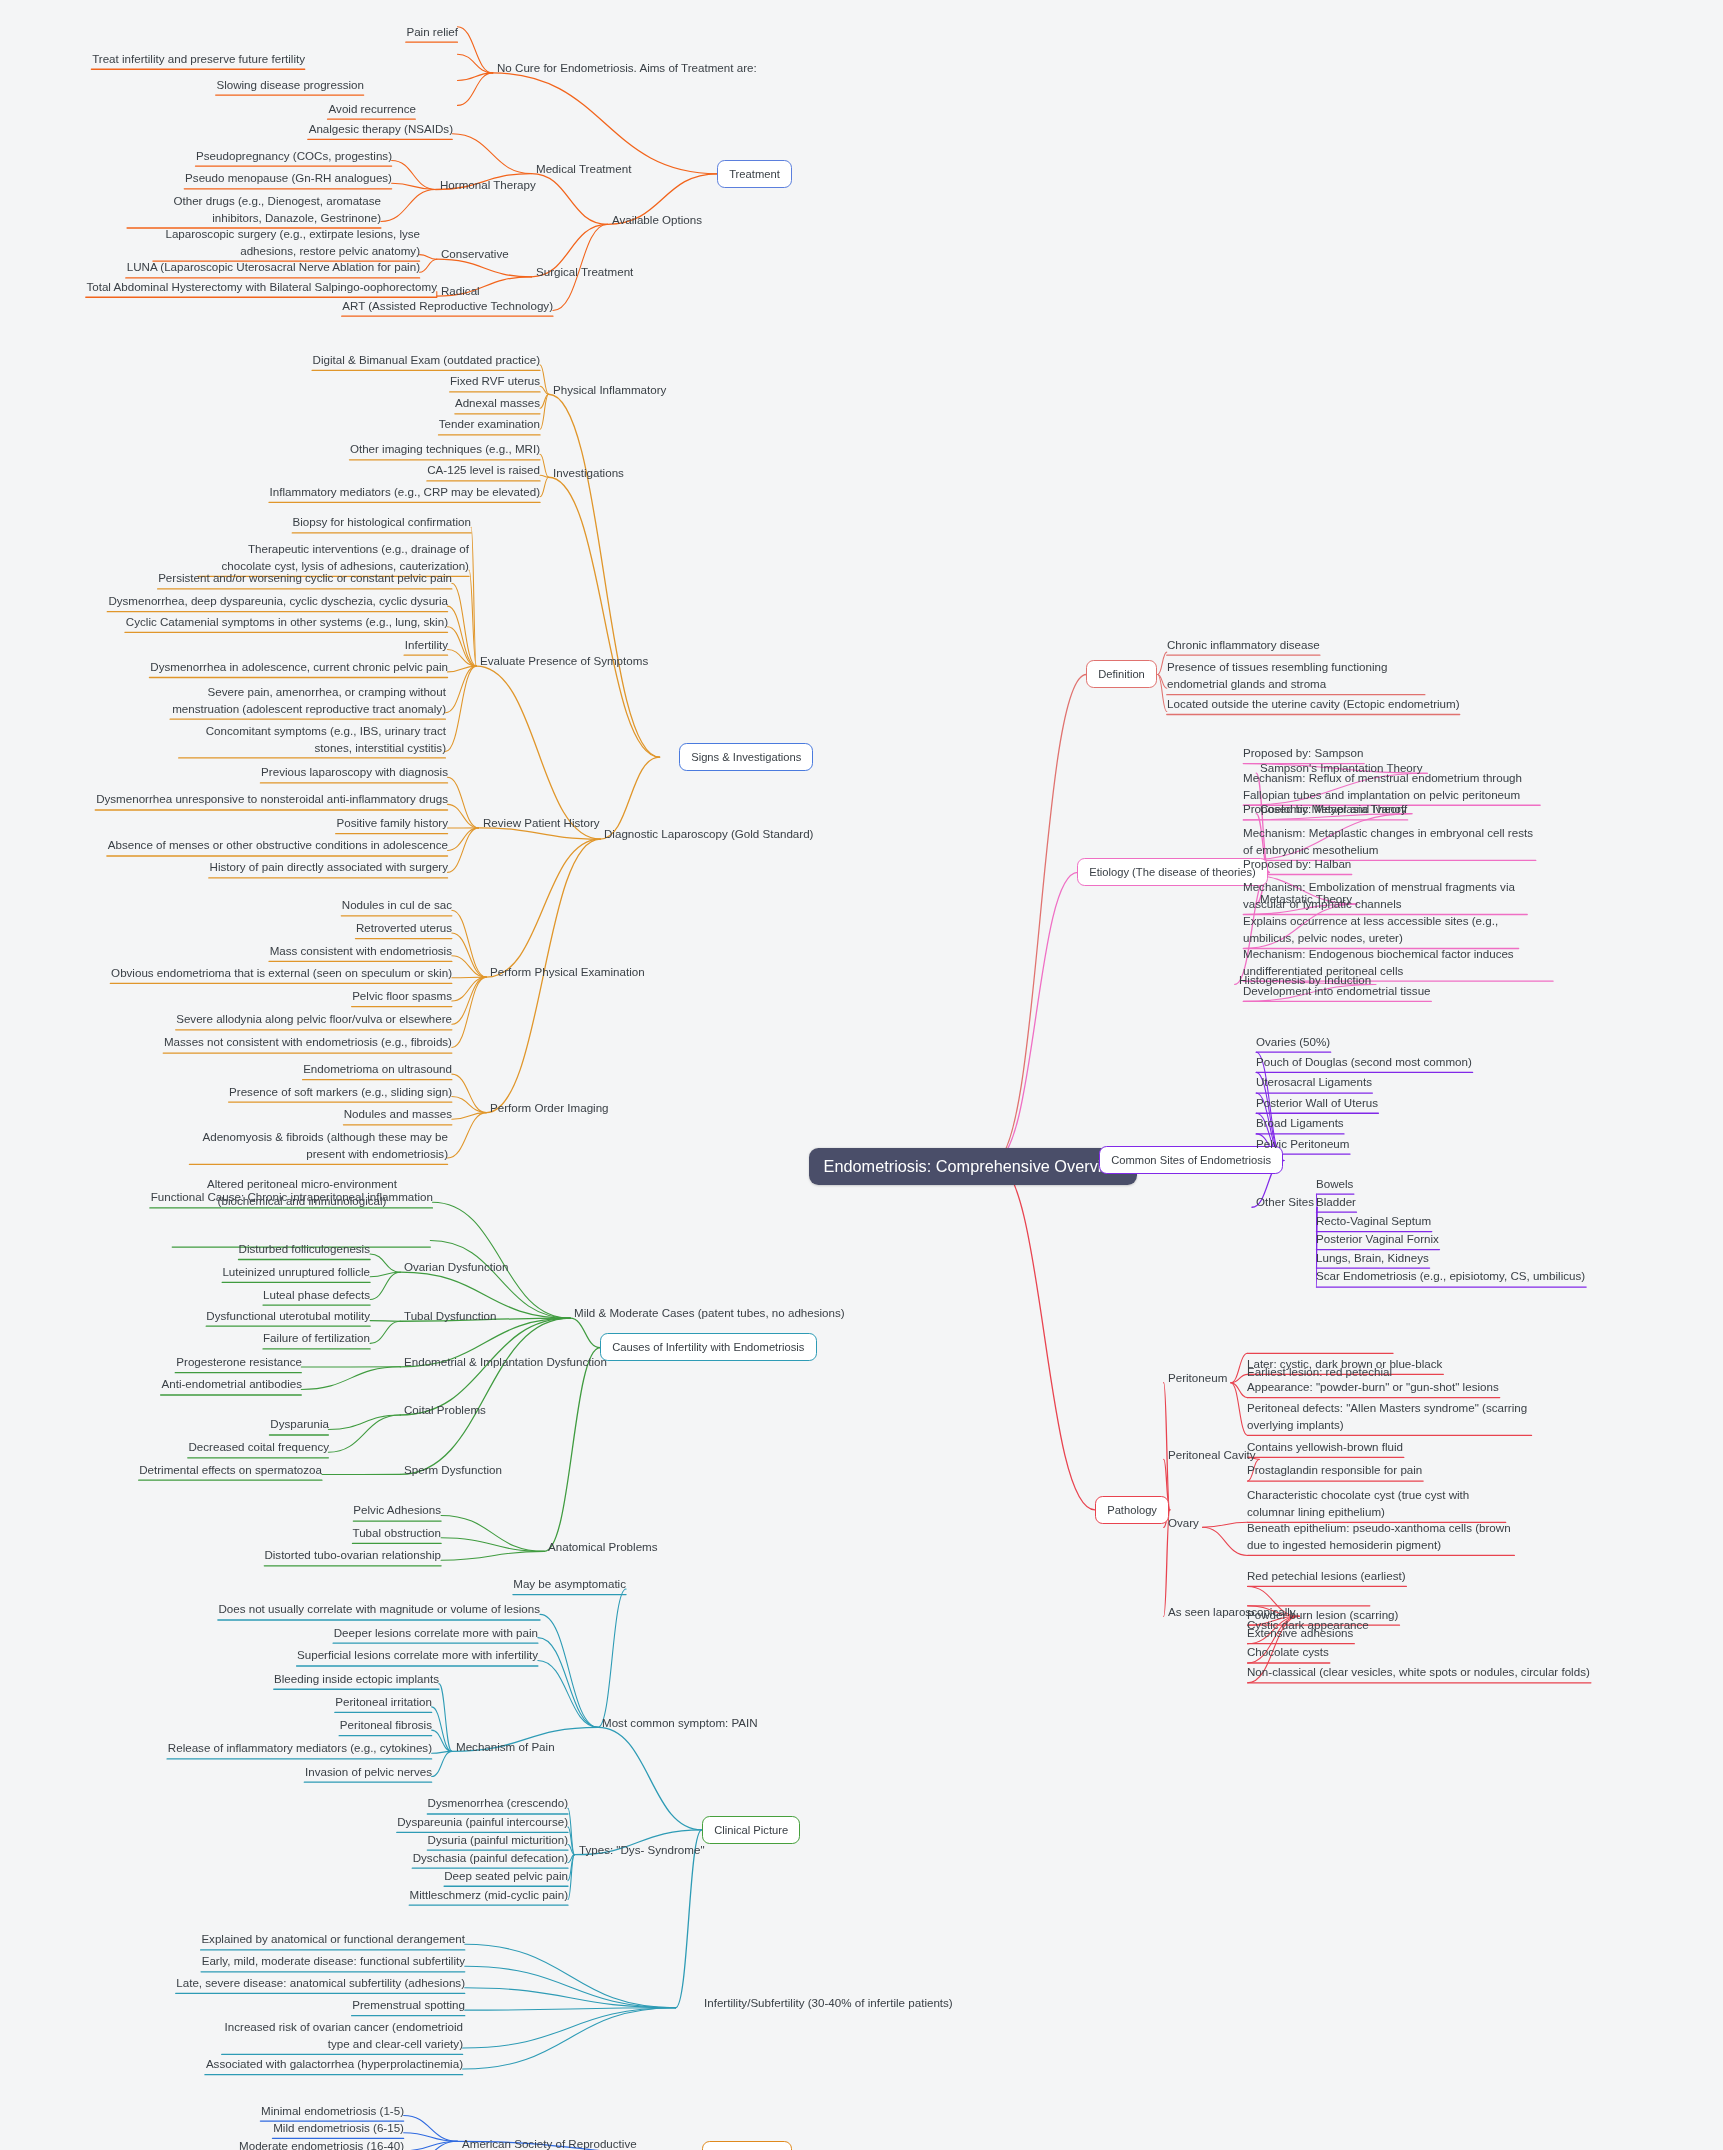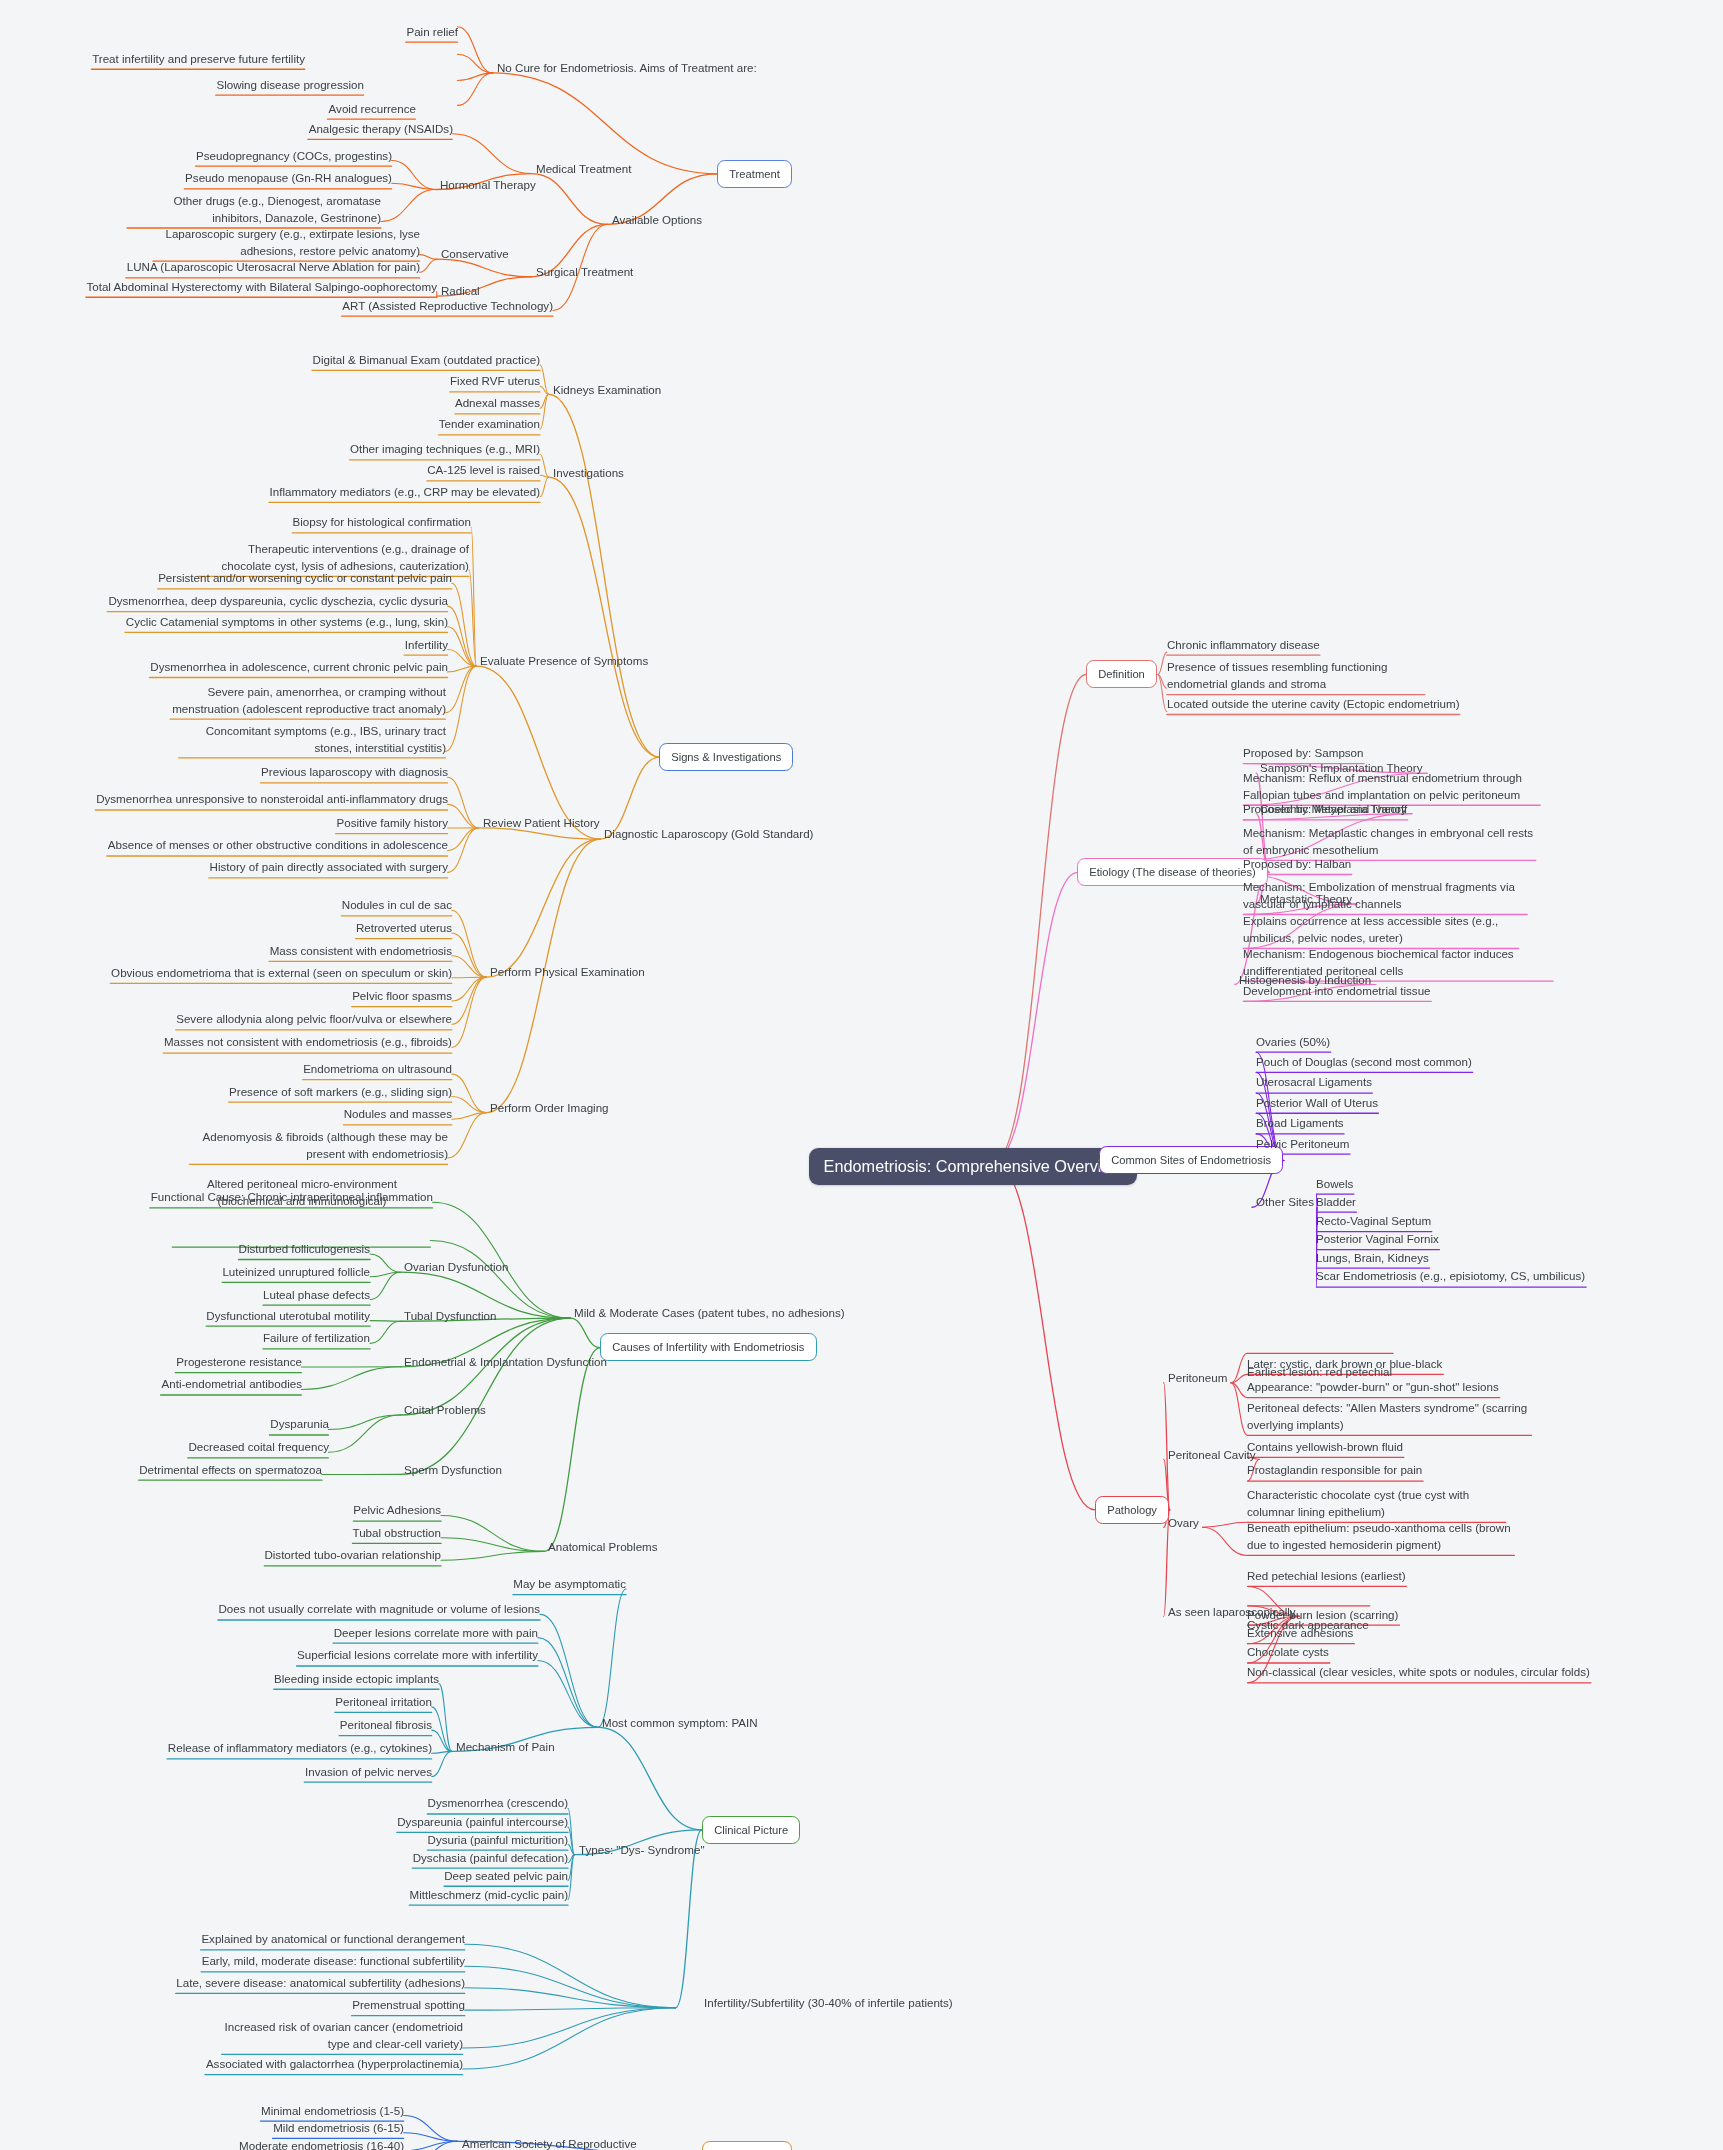--- a/index.html
+++ b/index.html
@@ -10,21 +10,21 @@
   .node.wrap{white-space:normal;}
   .root{
     background:#4a4e69;color:#ffffff;border-radius:9.5px;padding:6.9px 14.6px;
     font-size:16.3px;box-shadow:0 0.9px 2.2px rgba(0,0,0,.18);
   }
   .cap{
     background:#ffffff;border-radius:7.7px;padding:4.7px 11.2px;font-size:11.2px;
     border:1.3px solid #888;
   }
   .c-treat{border-color:#5b7fdd;}
-  .c-signs{border-color:#4a7ade;}
+  .c-signs{border-color:#4a7ade;margin-left:20px;}
   .c-inf{border-color:#2d9bb5;}
   .c-clin{border-color:#46a03c;}
   .c-class{border-color:#e08a1e;}
   .c-def{border-color:#e0726f;}
   .c-etio{border-color:#ef6fc4;}
   .c-sites{border-color:#8129e8;}
   .c-path{border-color:#e8434f;}
 </style>
 </head>
 <body>
@@ -340,21 +340,21 @@
       <div class="node " style="left: auto; top: 170px; right: 1332px; text-align: right;">Pseudo menopause (Gn-RH analogues)</div>
       <div class="node wrap" style="left: auto; top: 193px; width: 254px; right: 1343px; text-align: right;">Other drugs (e.g., Dienogest, aromatase inhibitors, Danazole, Gestrinone)</div>
       <div class="node " style="left: 536px; top: 264px;">Surgical Treatment</div>
       <div class="node " style="left: 441px; top: 246px;">Conservative</div>
       <div class="node wrap" style="left: auto; top: 226px; width: 267px; right: 1304px; text-align: right;">Laparoscopic surgery (e.g., extirpate lesions, lyse adhesions, restore pelvic anatomy)</div>
       <div class="node " style="left: auto; top: 259px; right: 1304px; text-align: right;">LUNA (Laparoscopic Uterosacral Nerve Ablation for pain)</div>
       <div class="node " style="left: 441px; top: 283px;">Radical</div>
       <div class="node " style="left: auto; top: 279px; right: 1287px; text-align: right;">Total Abdominal Hysterectomy with Bilateral Salpingo-oophorectomy</div>
       <div class="node " style="left: auto; top: 298px; right: 1171px; text-align: right;">ART (Assisted Reproductive Technology)</div>
       <div class="node cap c-signs" style="left: 659px; top: 743px;">Signs &amp; Investigations</div>
-      <div class="node " style="left: 553px; top: 382px;">Kidneys Examination</div>
+      <div class="node " style="left: 553px; top: 382px;">Physical Inflammatory</div>
       <div class="node " style="left: auto; top: 352px; right: 1184px; text-align: right;">Digital &amp; Bimanual Exam (outdated practice)</div>
       <div class="node " style="left: auto; top: 373px; right: 1184px; text-align: right;">Fixed RVF uterus</div>
       <div class="node " style="left: auto; top: 395px; right: 1184px; text-align: right;">Adnexal masses</div>
       <div class="node " style="left: auto; top: 416px; right: 1184px; text-align: right;">Tender examination</div>
       <div class="node " style="left: 553px; top: 465px;">Investigations</div>
       <div class="node " style="left: auto; top: 441px; right: 1184px; text-align: right;">Other imaging techniques (e.g., MRI)</div>
       <div class="node " style="left: auto; top: 462px; right: 1184px; text-align: right;">CA-125 level is raised</div>
       <div class="node " style="left: auto; top: 484px; right: 1184px; text-align: right;">Inflammatory mediators (e.g., CRP may be elevated)</div>
       <div class="node " style="left: 604px; top: 826px;">Diagnostic Laparoscopy (Gold Standard)</div>
       <div class="node " style="left: 480px; top: 653px;">Evaluate Presence of Symptoms</div>

